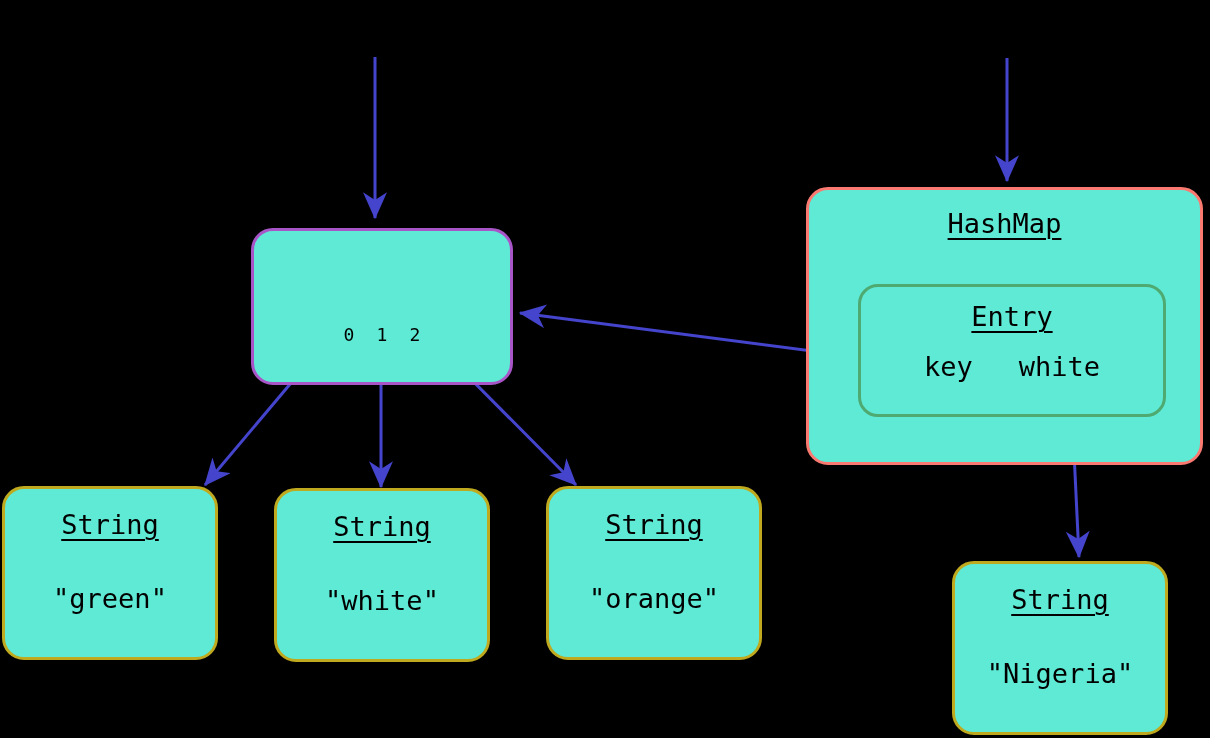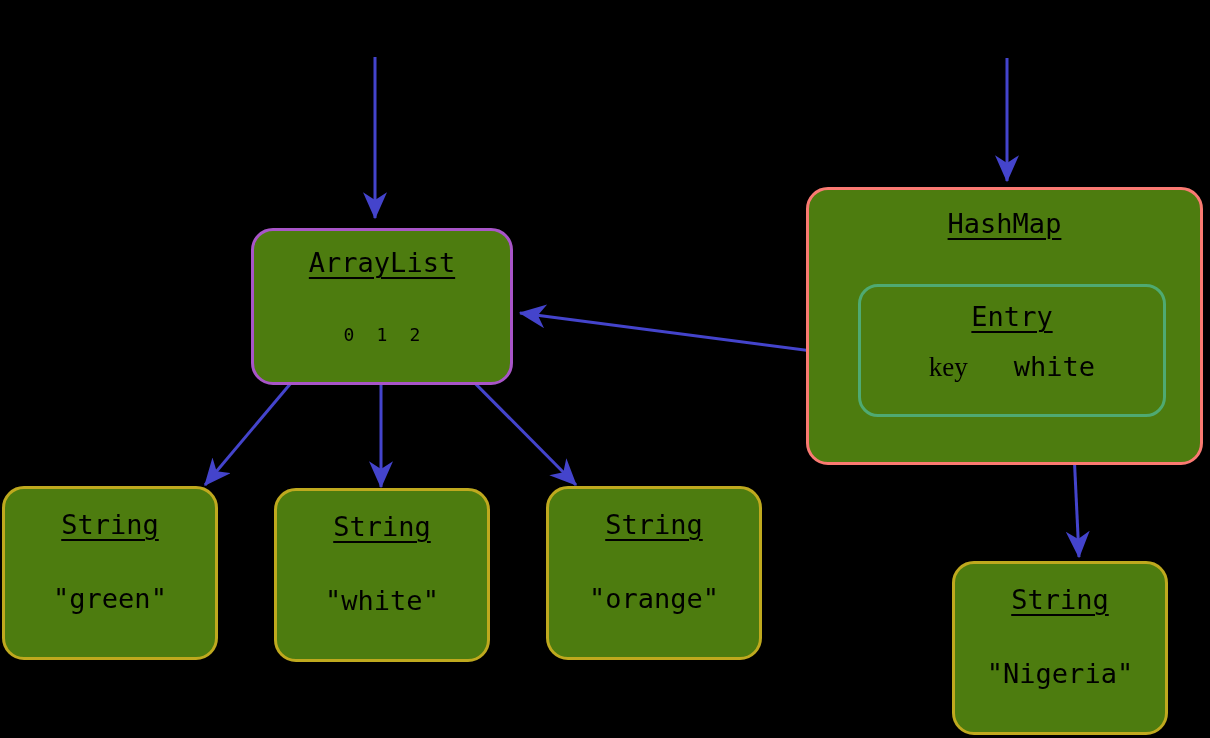--- a/index.html
+++ b/index.html
@@ -19,21 +19,21 @@
     position: absolute;
     left: 0;
     top: 0;
     width: 1210px;
     height: 738px;
     pointer-events: none;
     z-index: 1;
   }
   .node {
     position: absolute;
-    background: #4d7c0f;
+    background: #5eead4;
     border-radius: 22px;
     box-sizing: border-box;
     z-index: 2;
   }
   .node.arraylist {
     border: 3px solid #a855c8;
   }
   .node.hashmap {
     border: 3px solid #fa7a72;
   }
@@ -84,21 +84,21 @@
   }
   .kv-row {
     position: absolute;
     left: 0;
     right: 0;
     text-align: center;
     font-size: 27px;
     color: #000000;
     white-space: nowrap;
   }
-  .kv-key { display: inline-block; font-family: Liberation Serif, serif; }
+  .kv-key { display: inline-block; }
   .kv-gap { display: inline-block; width: 46px; }
   .kv-value { display: inline-block; }
 </style>
 </head>
 <body>
 
 <div id="canvas">
 
   <svg class="edges" viewBox="0 0 1210 738">
     <defs>
@@ -130,21 +130,20 @@
     <g>
       <line x1="905" y1="363" x2="520" y2="313" stroke="#4444cc" stroke-width="3" marker-end="url(#ah)"></line>
     </g>
 
     <g>
       <line x1="1071" y1="389" x2="1079" y2="557" stroke="#4444cc" stroke-width="3" marker-end="url(#ah)"></line>
     </g>
   </svg>
 
   <div class="node arraylist" style="left:251px; top:228px; width:262px; height:157px;">
-    <div class="node-title" style="top:16px;">ArrayList</div>
     <div class="slot-row" style="top:93px;">
       <span class="slot">0</span><span class="slot">1</span><span class="slot">2</span>
     </div>
   </div>
 
   <div class="node hashmap" style="left:806px; top:187px; width:397px; height:278px;">
     <div class="node-title" style="top:18px;">HashMap</div>
 
     <div class="node entry" style="left:49px; top:94px; width:308px; height:133px;">
       <div class="node-title" style="top:14px;">Entry</div>

